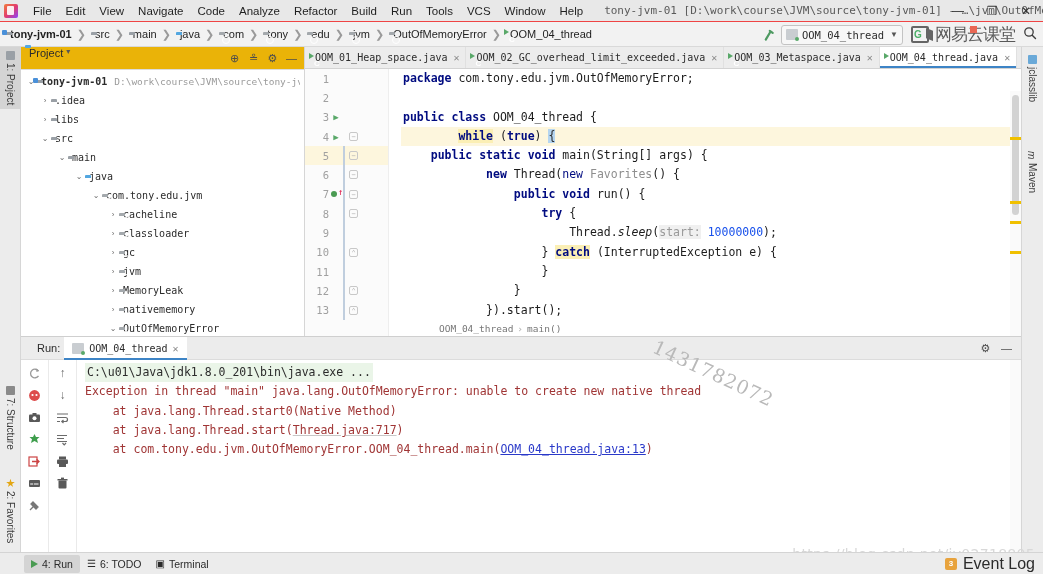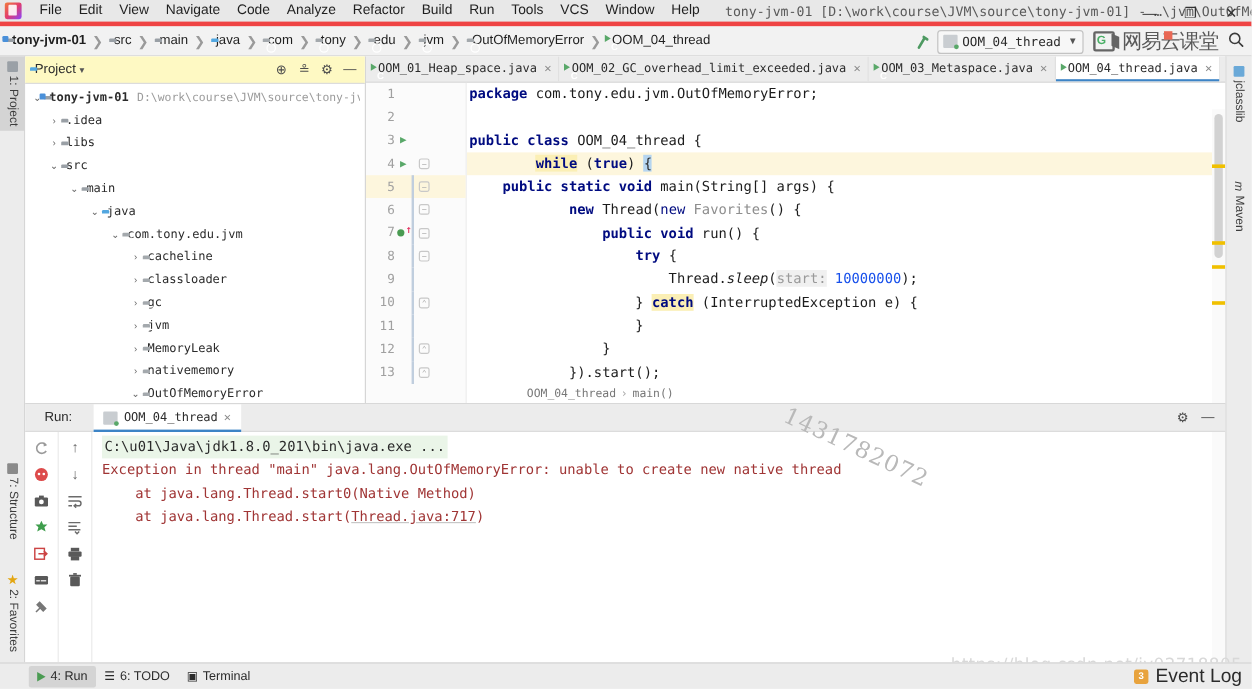--- a/index.html
+++ b/index.html
@@ -10,21 +10,21 @@
     font-family: "Liberation Sans", sans-serif;
     font-size: 11px;
     color: #2b2b2b;
   }
   #app { position: relative; width: 1043px; height: 574px; }
 
   
   .titlebar {
     position: absolute; top: 0; left: 0; width: 1043px; height: 22px;
     background: #e8e8e8;
-    border-bottom: 4px solid #ef4444;
+    border-bottom: 1px solid #ef4444;
     display: flex; align-items: center;
   }
   .win-logo {
     width: 14px; height: 14px; margin-left: 4px; margin-right: 8px;
     background: linear-gradient(135deg,#f27e3c 0%, #e23d6c 50%, #8b44ff 100%);
     border-radius: 2px; position: relative; flex: none;
   }
   .win-logo::after {
     content: ""; position: absolute; left: 3px; top: 2px;
     width: 7px; height: 9px; background: #fff; border-radius: 1px;
@@ -189,22 +189,22 @@
     background: #ececec; border-left: 1px solid #d6d6d6;
   }
 
   
   .proj-panel {
     position: absolute; left: 21px; top: 47px; width: 284px; height: 289px;
     background: #ffffff; border-right: 1px solid #d6d6d6;
     display: flex; flex-direction: column;
   }
   .proj-head {
-    height: 23px; background: #fef9c3; border-bottom: 1px solid #dcdcdc;
-    display: flex; align-items: center; padding: 0 4px; flex: none;
+    height: 23px; background: #eab308; border-bottom: 1px solid #dcdcdc;
+    display: flex; padding: 0 4px; flex: none;
   }
   .proj-head .label { font-size: 11px; margin-right: 3px; }
   .proj-head .caret { font-size: 8px; color: #555; }
   .proj-head-tools {
     margin-left: auto; display: flex; align-items: center; gap: 2px;
   }
   .htool {
     width: 17px; height: 17px; display: flex; align-items: center;
     justify-content: center; font-size: 11px; color: #4d4d4d;
   }
@@ -280,21 +280,21 @@
     border-radius: 50%; background: #4a9b52;
   }
   .gline .upmark {
     position: absolute; left: 33px; top: 2px; color: #d14; font-size: 9px;
   }
   .code-lines {
     flex: 1; position: relative; overflow: hidden;
     font-family: "DejaVu Sans Mono", monospace; font-size: 11.5px;
   }
   .cline {
-    height: 19.3px; line-height: 19.3px; white-space: pre; padding-left: 2px;
+    height: 19.3px; line-height: 19.3px; white-space: pre; padding-left: 2px; margin-left: 12px;
   }
   .cline.hl { background: #fdf6dd; }
   .kw { color: #000b80; font-weight: bold; }
   .kw2 { color: #000b80; }
   .num-lit { color: #1750eb; }
   .hint { color: #9a9a9a; background: #f0f0f0; }
   .plain { color: #1c1c1c; }
   .iface { color: #8e8e8e; }
   .mth { color: #1c1c1c; font-style: italic; }
   .hl-word { background: #fbefb5; }
@@ -321,21 +321,21 @@
   
   .run-panel {
     position: absolute; left: 21px; top: 336px; right: 22px; bottom: 22px;
     background: #fff; display: flex; flex-direction: column;
     border-top: 1px solid #cfcfcf;
   }
   .run-head {
     height: 23px; background: #ececec; display: flex; align-items: center;
     border-bottom: 1px solid #dcdcdc; flex: none; padding-left: 6px;
   }
-  .run-head .rl { font-size: 11px; margin-right: 18px; color: #2b2b2b; padding-left: 10px; }
+  .run-head .rl { font-size: 11px; margin-right: 4px; color: #2b2b2b; padding-left: 10px; }
   .run-tab {
     display: flex; align-items: center; gap: 5px; padding: 0 8px;
     height: 23px; background: #fff; font-size: 10px; position: relative;
     font-family: "DejaVu Sans Mono", monospace;
   }
   .run-tab::after {
     content: ""; position: absolute; left: 0; right: 0; bottom: 0;
     height: 2px; background: #3d84c6;
   }
   .run-tab .ticon {
@@ -870,20 +870,21 @@
               <rect x="5" y="0.6" width="3" height="1.4" fill="#595959"></rect>
             </svg>
         </div>
       </div>
 
       <div class="console">
         <div class="cl"><span class="cmdline">C:\u01\Java\jdk1.8.0_201\bin\java.exe ...</span></div>
         <div class="cl err">Exception in thread "main" java.lang.OutOfMemoryError: unable to create new native thread</div>
         <div class="cl err">    at java.lang.Thread.start0(Native Method)</div>
         <div class="cl err"><span>    at java.lang.Thread.start(</span><span class="lnk">Thread.java:717</span><span>)</span></div>
+        <div class="cl err"><span>    at com.tony.edu.jvm.OutOfMemoryError.OOM_04_thread.main(</span><span class="lnk2">OOM_04_thread.java:13</span><span>)</span></div>
         <div class="console-scroll"></div>
       </div>
     </div>
   </div>
 
   <div class="wm-diag">1431782072</div>
   <div class="wm-url">https://blog.csdn.net/jy02718805</div>
 
   <div class="statusbar">
     <div class="sbtn active">

